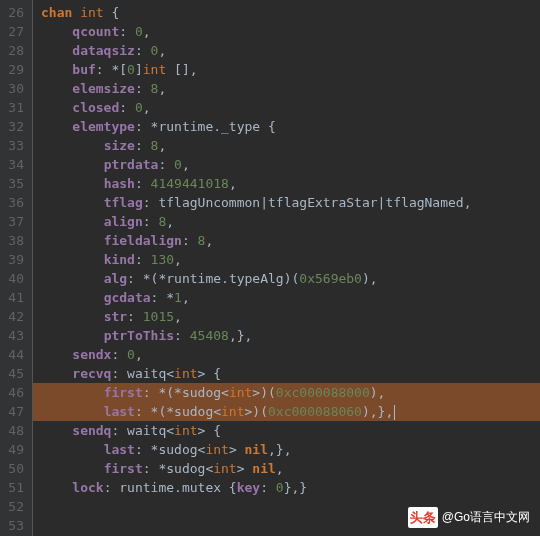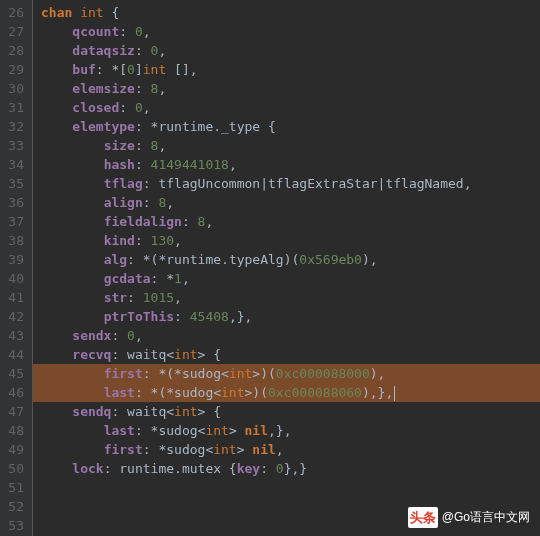--- a/index.html
+++ b/index.html
@@ -112,20 +112,21 @@
     </div>
   <div class="code" id="code">
       <div class="line"><span class="kw">chan</span><span class="punc"> </span><span class="type">int</span><span class="punc"> {</span></div>
       <div class="line">    <span class="field">qcount</span><span class="punc">: </span><span class="num">0</span><span class="punc">,</span></div>
       <div class="line">    <span class="field">dataqsiz</span><span class="punc">: </span><span class="num">0</span><span class="punc">,</span></div>
       <div class="line">    <span class="field">buf</span><span class="punc">: *[</span><span class="num">0</span><span class="punc">]</span><span class="type">int</span><span class="punc"> [],</span></div>
       <div class="line">    <span class="field">elemsize</span><span class="punc">: </span><span class="num">8</span><span class="punc">,</span></div>
       <div class="line">    <span class="field">closed</span><span class="punc">: </span><span class="num">0</span><span class="punc">,</span></div>
       <div class="line">    <span class="field">elemtype</span><span class="punc">: *</span><span class="id">runtime</span><span class="punc">.</span><span class="id">_type</span><span class="punc"> {</span></div>
       <div class="line">        <span class="field">size</span><span class="punc">: </span><span class="num">8</span><span class="punc">,</span></div>
+      <div class="line">        <span class="field">ptrdata</span><span class="punc">: </span><span class="num">0</span><span class="punc">,</span></div>
       <div class="line">        <span class="field">hash</span><span class="punc">: </span><span class="num">4149441018</span><span class="punc">,</span></div>
       <div class="line">        <span class="field">tflag</span><span class="punc">: </span><span class="id">tflagUncommon</span><span class="punc">|</span><span class="id">tflagExtraStar</span><span class="punc">|</span><span class="id">tflagNamed</span><span class="punc">,</span></div>
       <div class="line">        <span class="field">align</span><span class="punc">: </span><span class="num">8</span><span class="punc">,</span></div>
       <div class="line">        <span class="field">fieldalign</span><span class="punc">: </span><span class="num">8</span><span class="punc">,</span></div>
       <div class="line">        <span class="field">kind</span><span class="punc">: </span><span class="num">130</span><span class="punc">,</span></div>
       <div class="line">        <span class="field">alg</span><span class="punc">: *(*</span><span class="id">runtime</span><span class="punc">.</span><span class="id">typeAlg</span><span class="punc">)(</span><span class="num">0x569eb0</span><span class="punc">),</span></div>
       <div class="line">        <span class="field">gcdata</span><span class="punc">: *</span><span class="num">1</span><span class="punc">,</span></div>
       <div class="line">        <span class="field">str</span><span class="punc">: </span><span class="num">1015</span><span class="punc">,</span></div>
       <div class="line">        <span class="field">ptrToThis</span><span class="punc">: </span><span class="num">45408</span><span class="punc">,},</span></div>
       <div class="line">    <span class="field">sendx</span><span class="punc">: </span><span class="num">0</span><span class="punc">,</span></div>

